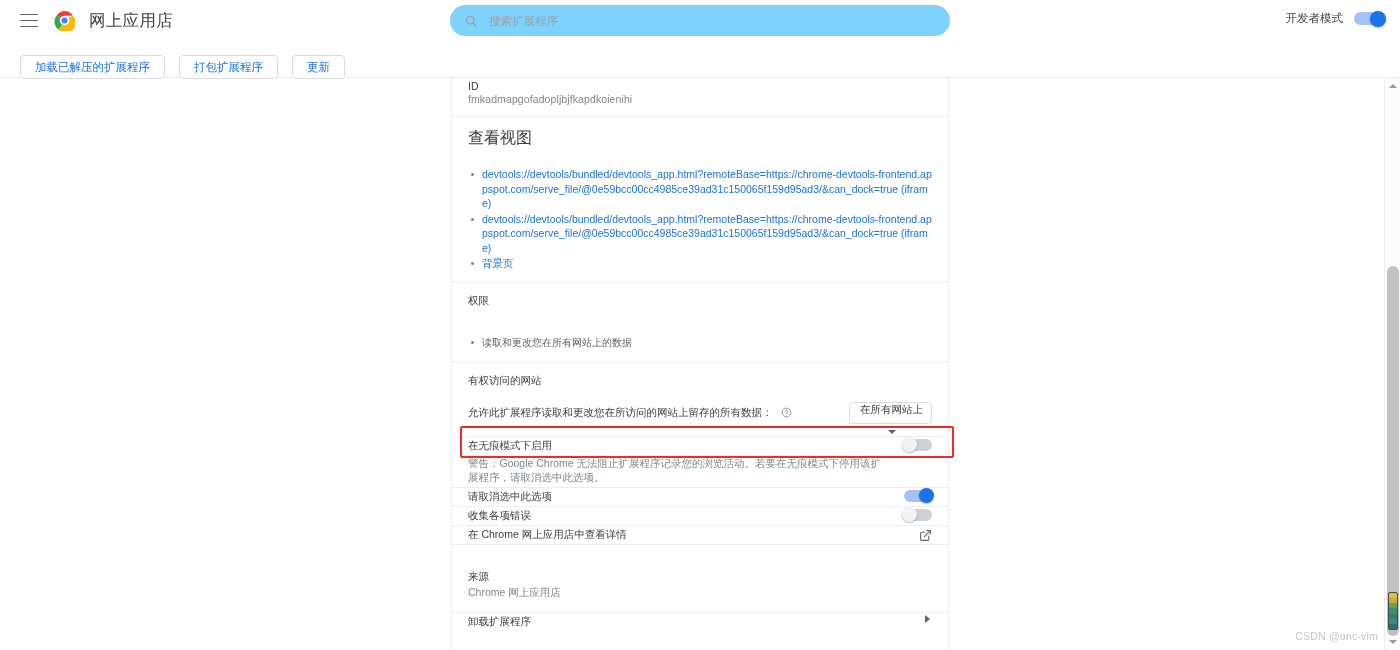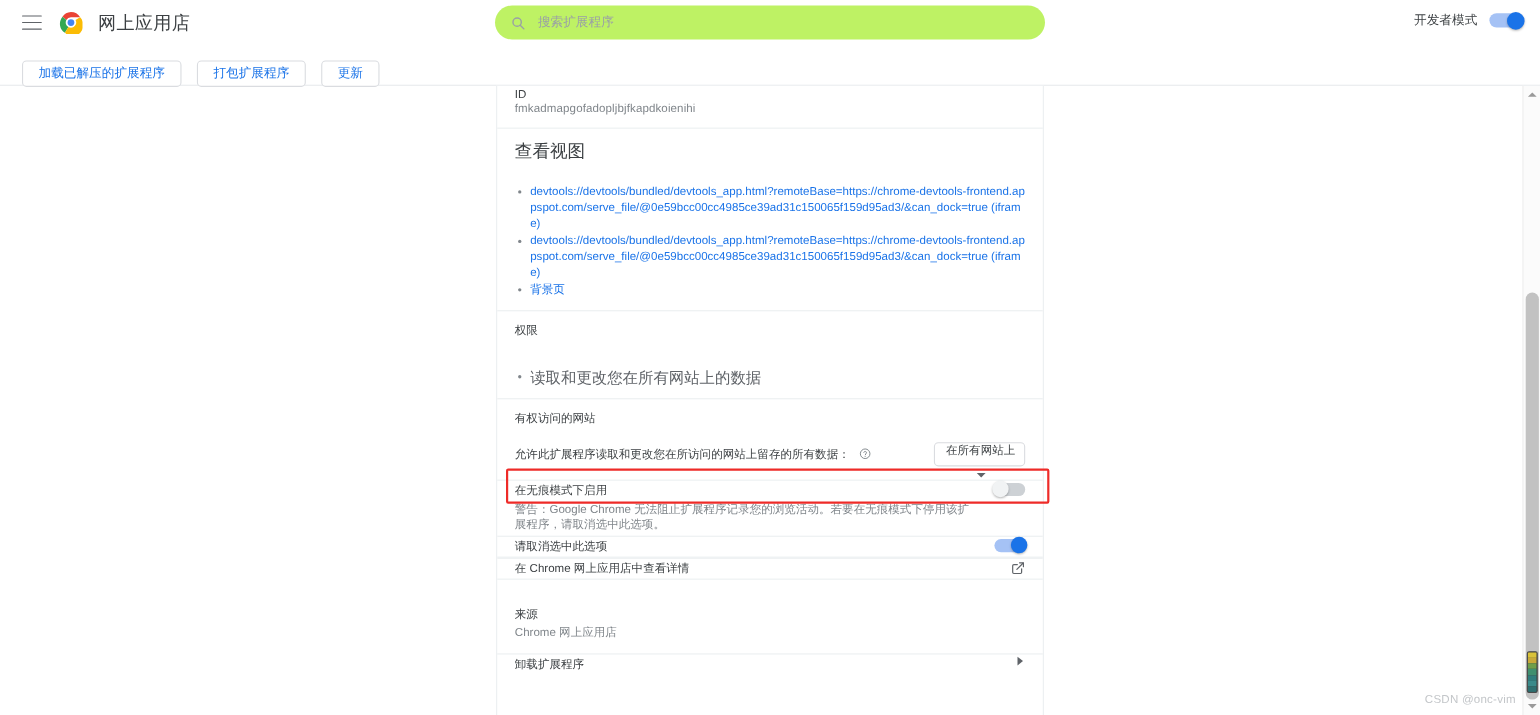--- a/index.html
+++ b/index.html
@@ -23,21 +23,21 @@
   .hamburger span:nth-child(3){ top:12px; }
 
   .chrome-logo { width:21px; height:21px; margin-left:16px; position:relative; }
 
   .app-title {
     margin-left:14px; font-size:16.5px; color:#3c4043; letter-spacing:.3px;
   }
 
   .searchwrap {
     position:absolute; left:450px; top:5px; width:500px; height:31px;
-    background:#bef264; border-radius:16px; display:flex; align-items:center;
+    background:#7dd3fc; border-radius:16px; display:flex; align-items:center;
   }
   .search-icon { margin-left:14px; width:14px; height:14px; flex:none; }
   .search-input {
     border:none; background:transparent; outline:none;
     font-family:inherit; font-size:11.5px; color:#5f6368;
     margin-left:11px; width:420px; height:20px;
   }
   .search-input::placeholder { color:#9aa0a6; }
 
   .devmode {
@@ -94,21 +94,21 @@
   ul.links li::before {
     content:""; position:absolute; left:3px; top:6px;
     width:3px; height:3px; border-radius:50%; background:#80868b;
   }
   ul.links li a { color:#1a73e8; text-decoration:none; }
 
   .perm-block { padding:11px 16px 12px 16px; }
   .perm-title { font-size:10.5px; color:#3c4043; margin-bottom:5px; }
   ul.plain { list-style:none; }
   ul.plain li {
-    position:relative; padding-left:14px; font-size:14px; line-height:14px; color:#5f6368;margin-top:28px;
+    position:relative; padding-left:14px; font-size:10px; line-height:14px; color:#5f6368;margin-top:28px;
   }
   ul.plain li::before {
     content:""; position:absolute; left:3px; top:5.5px;
     width:3px; height:3px; border-radius:50%; background:#80868b;
   }
 
   .site-block { padding:11px 16px 12px 16px; }
   .site-title { font-size:10.5px; color:#3c4043; margin-bottom:14px; }
   .site-row { display:flex; align-items:center; justify-content:space-between; }
   .site-q { font-size:10.5px; color:#3c4043; display:flex; align-items:center; gap:8px; }
@@ -286,20 +286,28 @@
     <div class="row">
       <div class="row-texts">
         <div class="row-title">请取消选中此选项</div>
       </div>
       <span class="toggle on">
         <span class="knob"></span>
       </span>
     </div>
     <div class="divider"></div>
 
+    <div class="row">
+      <div class="row-texts">
+        <div class="row-title">收集各项错误</div>
+      </div>
+      <span class="toggle off">
+        <span class="knob"></span>
+      </span>
+    </div>
     <div class="divider"></div>
 
     <div class="row clickable">
       <div class="row-title">在 Chrome 网上应用店中查看详情</div>
       <span class="extlink-icon">
         <svg width="13" height="13" viewBox="0 0 24 24" fill="none" stroke="#5f6368" stroke-width="2">
           <path d="M18 13.2V19a2 2 0 0 1-2 2H5a2 2 0 0 1-2-2V8a2 2 0 0 1 2-2h5.8" stroke-linecap="round"></path>
           <path d="M14.5 3H21v6.5" stroke-linecap="round" stroke-linejoin="round"></path>
           <line x1="10" y1="14" x2="20.6" y2="3.4" stroke-linecap="round"></line>
         </svg>

